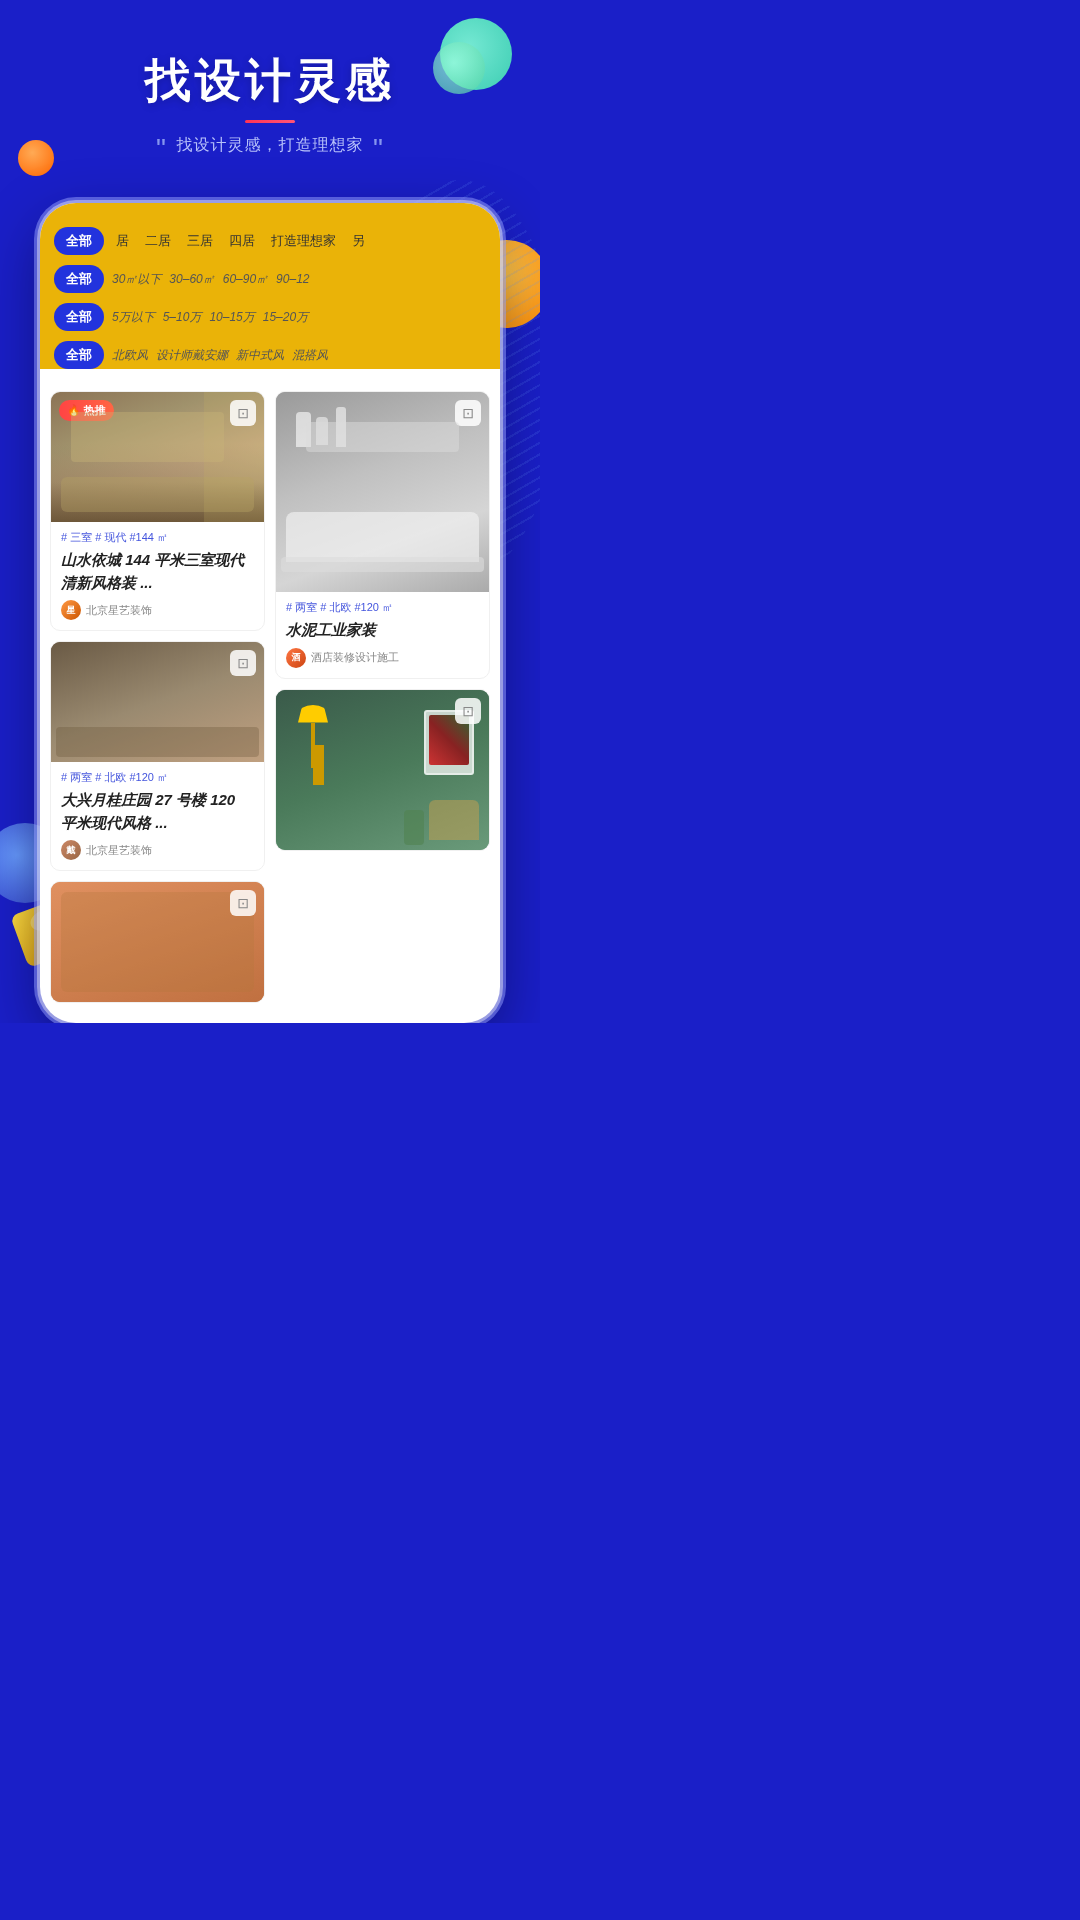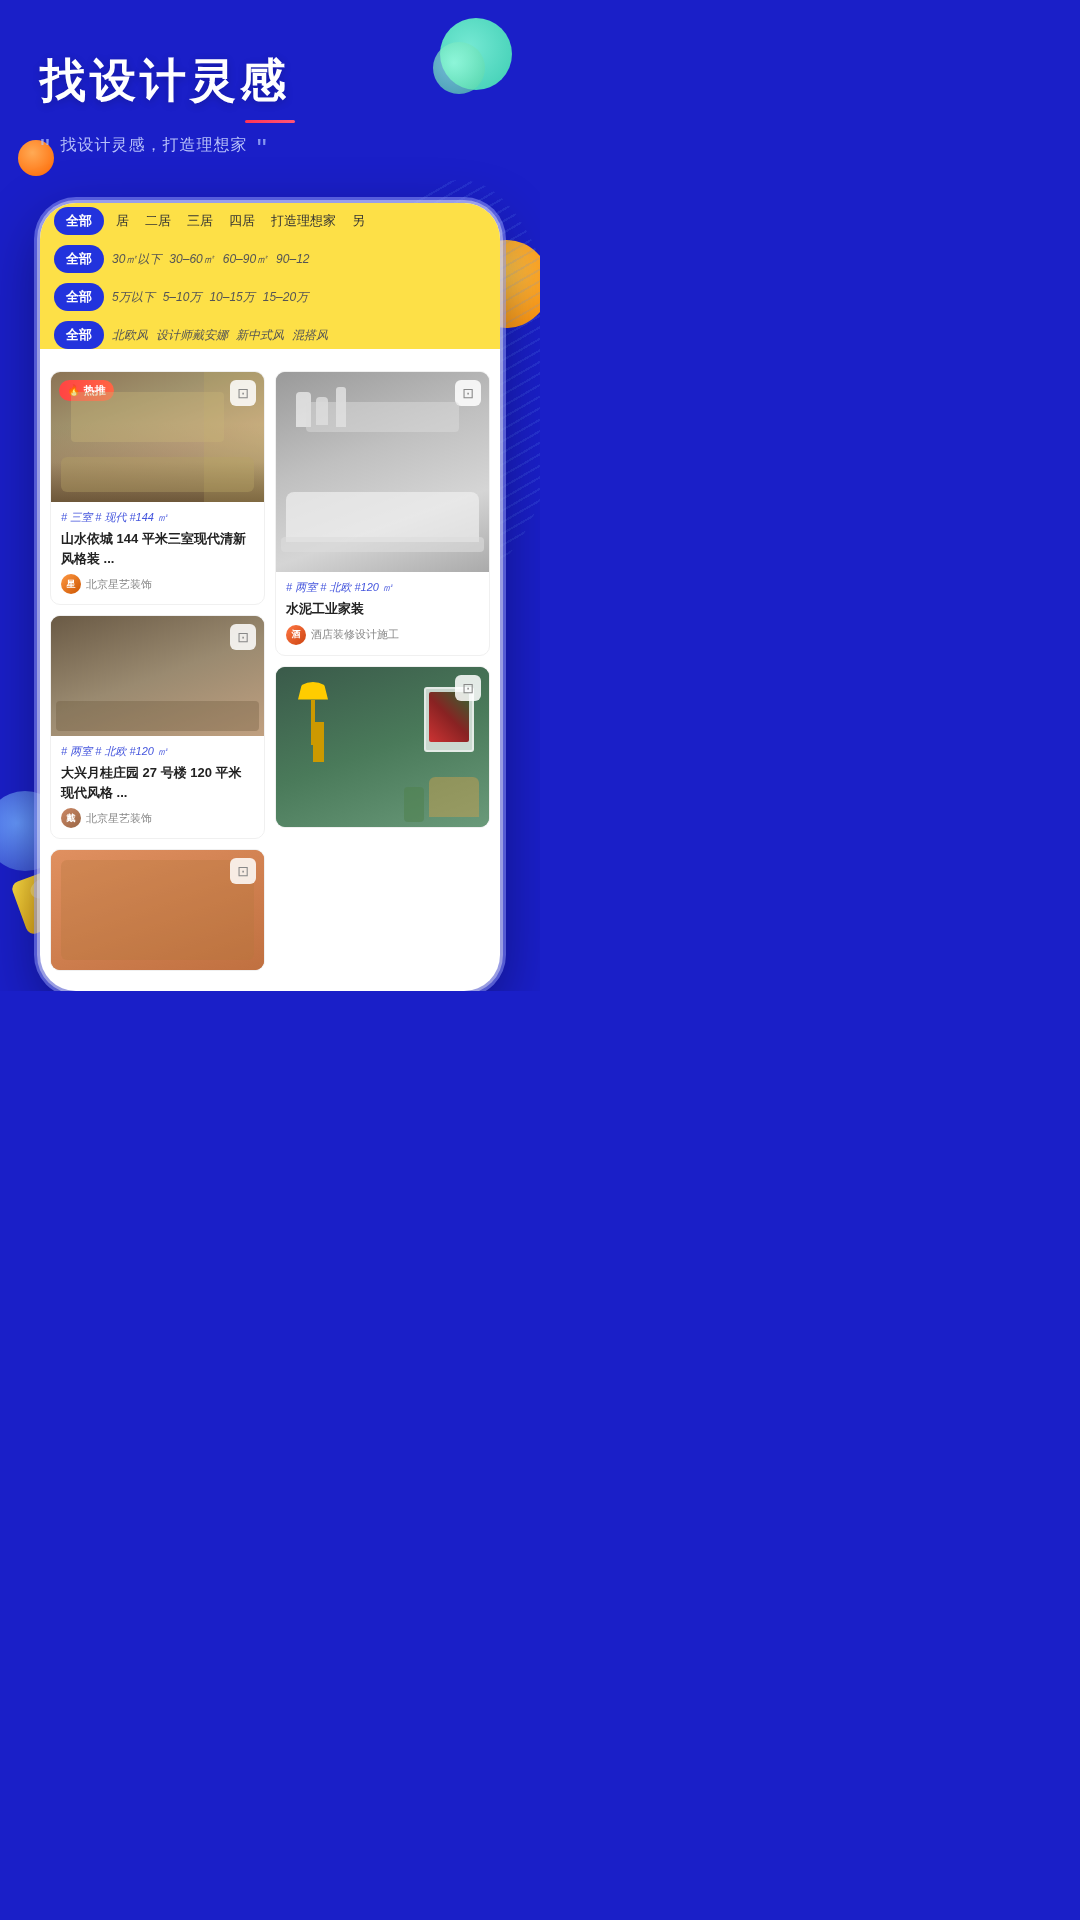--- a/index.html
+++ b/index.html
@@ -89,21 +89,21 @@
       position: absolute;
       width: 30px; height: 20px;
       background: rgba(255,255,255,0.3);
       border-radius: 50%;
       top: 12px; left: 20px;
       transform: rotate(-20deg);
     }
 
     
     .header {
-      text-align: left;
+      text-align: center;
       padding: 50px 40px 30px;
       position: relative;
       z-index: 2;
     }
     .main-title {
       font-size: 46px;
       font-weight: 900;
       color: white;
       letter-spacing: 4px;
       text-shadow: 0 2px 8px rgba(0,0,0,0.2);
@@ -147,22 +147,22 @@
       overflow: hidden;
       box-shadow:
         0 0 0 3px rgba(255,255,255,0.4),
         0 0 0 6px rgba(150,160,255,0.5),
         0 20px 60px rgba(0,0,0,0.4);
       padding-bottom: 20px;
     }
 
     
     .filter-section {
-      padding: 4px 14px 0;
-      background: #fde047;
+      padding: 24px 14px 0;
+      background: #eab308;
     }
     .filter-row {
       display: flex;
       align-items: center;
       margin-bottom: 10px;
       gap: 8px;
       overflow: hidden;
     }
     .filter-badge-active {
       background: #2233dd;
@@ -327,28 +327,28 @@
       color: #888;
     }
 
     .card-body {
       padding: 8px 10px 10px;
     }
     .card-tags {
       color: #4455dd;
       font-size: 11px;
       margin-bottom: 4px;
-      font-style: italic;
     }
     .card-title {
-      font-size: 13px;
+      font-size: 15px;
       font-weight: 600;
       color: #222;
       line-height: 1.5;
       margin-bottom: 6px;
+      font-style: italic;
     }
     .card-author {
       display: flex;
       align-items: center;
       gap: 5px;
     }
     .avatar-circle {
       width: 20px; height: 20px;
       border-radius: 50%;
       background: linear-gradient(135deg, #ff9944, #cc5500);

